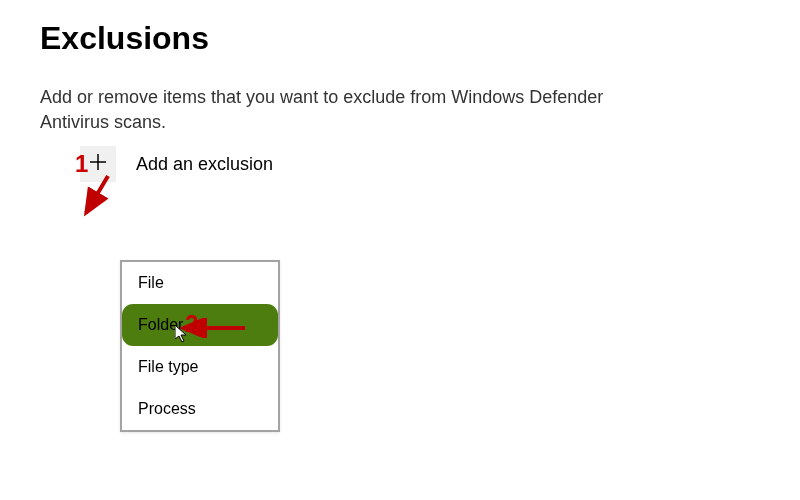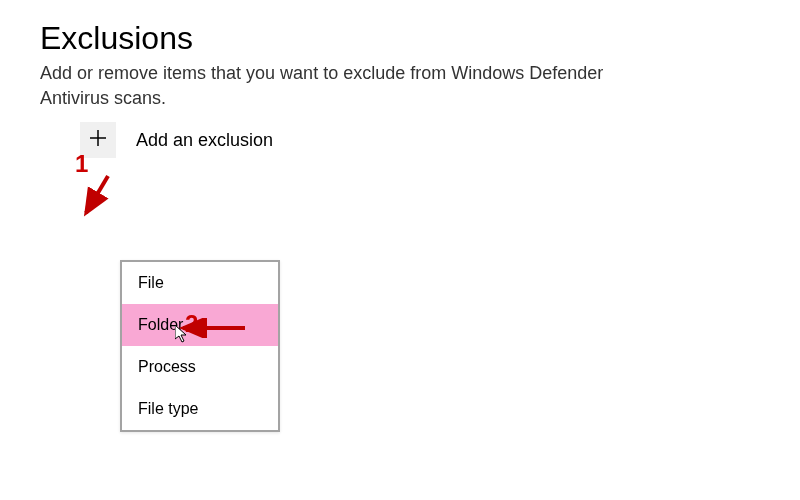--- a/index.html
+++ b/index.html
@@ -10,23 +10,23 @@
     body {
       font-family: "Segoe UI", -apple-system, sans-serif;
       background: #ffffff;
       width: 800px;
       height: 500px;
       padding: 20px 40px;
       position: relative;
     }
     .page-title {
       font-size: 32px;
-      font-weight: 400;
+      font-weight: 700;
       color: #000;
-      margin-bottom: 4px;
+      margin-bottom: 28px;
     }
     .description {
       font-size: 18px;
       color: #333;
       line-height: 1.4;
       max-width: 600px;
     }
     .add-exclusion-row {
       display: flex;
       align-items: center;
@@ -61,21 +61,22 @@
       min-width: 160px;
       box-shadow: 0 1px 3px rgba(0,0,0,0.1);
     }
     .menu-item {
       padding: 12px 16px;
       font-size: 16px;
       color: #000;
       cursor: pointer;
     }
     .menu-item.hovered {
-      background: #f9a8d4;
+      background: #4d7c0f;
+      border-radius: 11px;
     }
     .annotation {
       position: absolute;
       pointer-events: none;
     }
     .annotation-1 {
       left: 75px;
       top: 150px;
     }
     .annotation-2 {
@@ -121,22 +122,22 @@
         <line x1="2" y1="10" x2="18" y2="10" stroke="#000" stroke-width="1.5"></line>
       </svg>
     </span>
   </div>
   <span class="add-label">Add an exclusion</span>
 </div>
 
 <div class="dropdown-menu">
   <div class="menu-item">File</div>
   <div class="menu-item hovered">Folder</div>
+  <div class="menu-item">File type</div>
   <div class="menu-item">Process</div>
-  <div class="menu-item">File type</div>
 </div>
 
 <div class="annotation annotation-1">
   <span class="annotation-number">1</span>
 </div>
 <svg class="arrow-1" width="40" height="60">
   <defs>
     <marker id="arrowhead1" markerWidth="8" markerHeight="8" refX="6" refY="3" orient="auto">
       <polygon points="0 0, 7 3, 0 6" fill="#c00000"></polygon>
     </marker>

